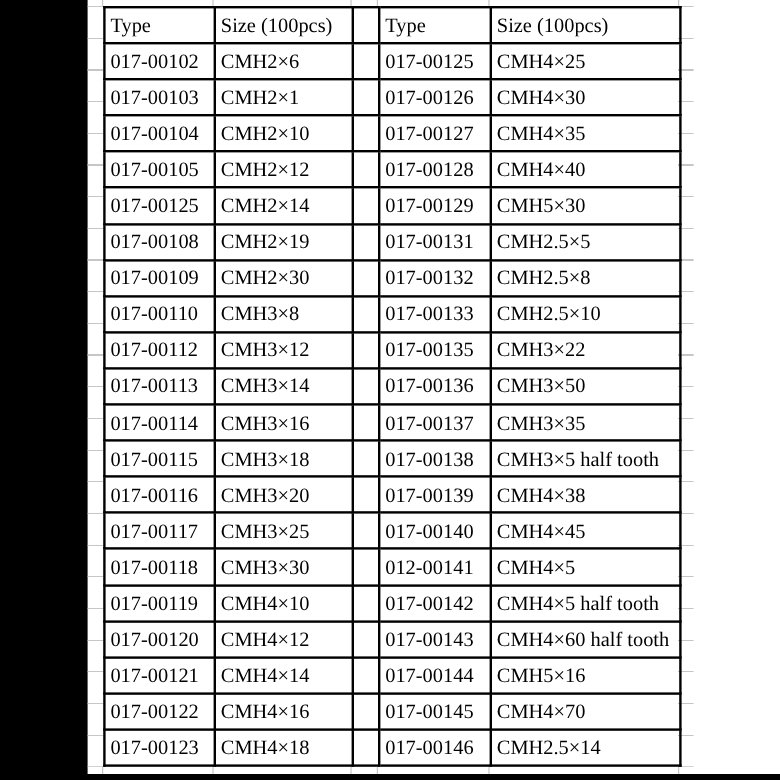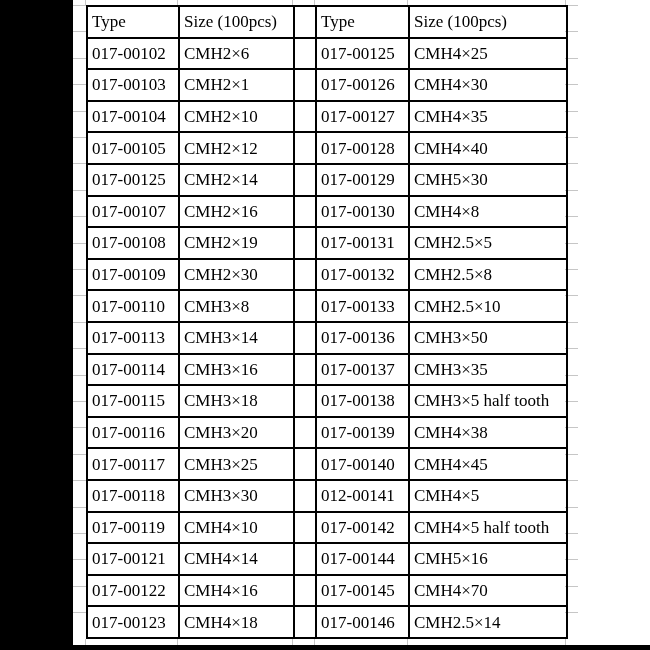--- a/index.html
+++ b/index.html
@@ -131,27 +131,20 @@
         <td>CMH4×40</td>
       </tr>
       <tr>
         <td>017-00125</td>
         <td>CMH2×14</td>
         <td></td>
         <td>017-00129</td>
         <td>CMH5×30</td>
       </tr>
       <tr>
-        <td>017-00107</td>
-        <td>CMH2×16</td>
-        <td></td>
-        <td>017-00130</td>
-        <td>CMH4×8</td>
-      </tr>
-      <tr>
         <td>017-00108</td>
         <td>CMH2×19</td>
         <td></td>
         <td>017-00131</td>
         <td>CMH2.5×5</td>
       </tr>
       <tr>
         <td>017-00109</td>
         <td>CMH2×30</td>
         <td></td>
@@ -159,20 +152,27 @@
         <td>CMH2.5×8</td>
       </tr>
       <tr>
         <td>017-00110</td>
         <td>CMH3×8</td>
         <td></td>
         <td>017-00133</td>
         <td>CMH2.5×10</td>
       </tr>
       <tr>
+        <td>017-00112</td>
+        <td>CMH3×12</td>
+        <td></td>
+        <td>017-00135</td>
+        <td>CMH3×22</td>
+      </tr>
+      <tr>
         <td>017-00113</td>
         <td>CMH3×14</td>
         <td></td>
         <td>017-00136</td>
         <td>CMH3×50</td>
       </tr>
       <tr>
         <td>017-00114</td>
         <td>CMH3×16</td>
         <td></td>
@@ -206,20 +206,27 @@
         <td></td>
         <td>012-00141</td>
         <td>CMH4×5</td>
       </tr>
       <tr>
         <td>017-00119</td>
         <td>CMH4×10</td>
         <td></td>
         <td>017-00142</td>
         <td>CMH4×5 half tooth</td>
+      </tr>
+      <tr>
+        <td>017-00120</td>
+        <td>CMH4×12</td>
+        <td></td>
+        <td>017-00143</td>
+        <td>CMH4×60 half tooth</td>
       </tr>
       <tr>
         <td>017-00121</td>
         <td>CMH4×14</td>
         <td></td>
         <td>017-00144</td>
         <td>CMH5×16</td>
       </tr>
       <tr>
         <td>017-00122</td>

